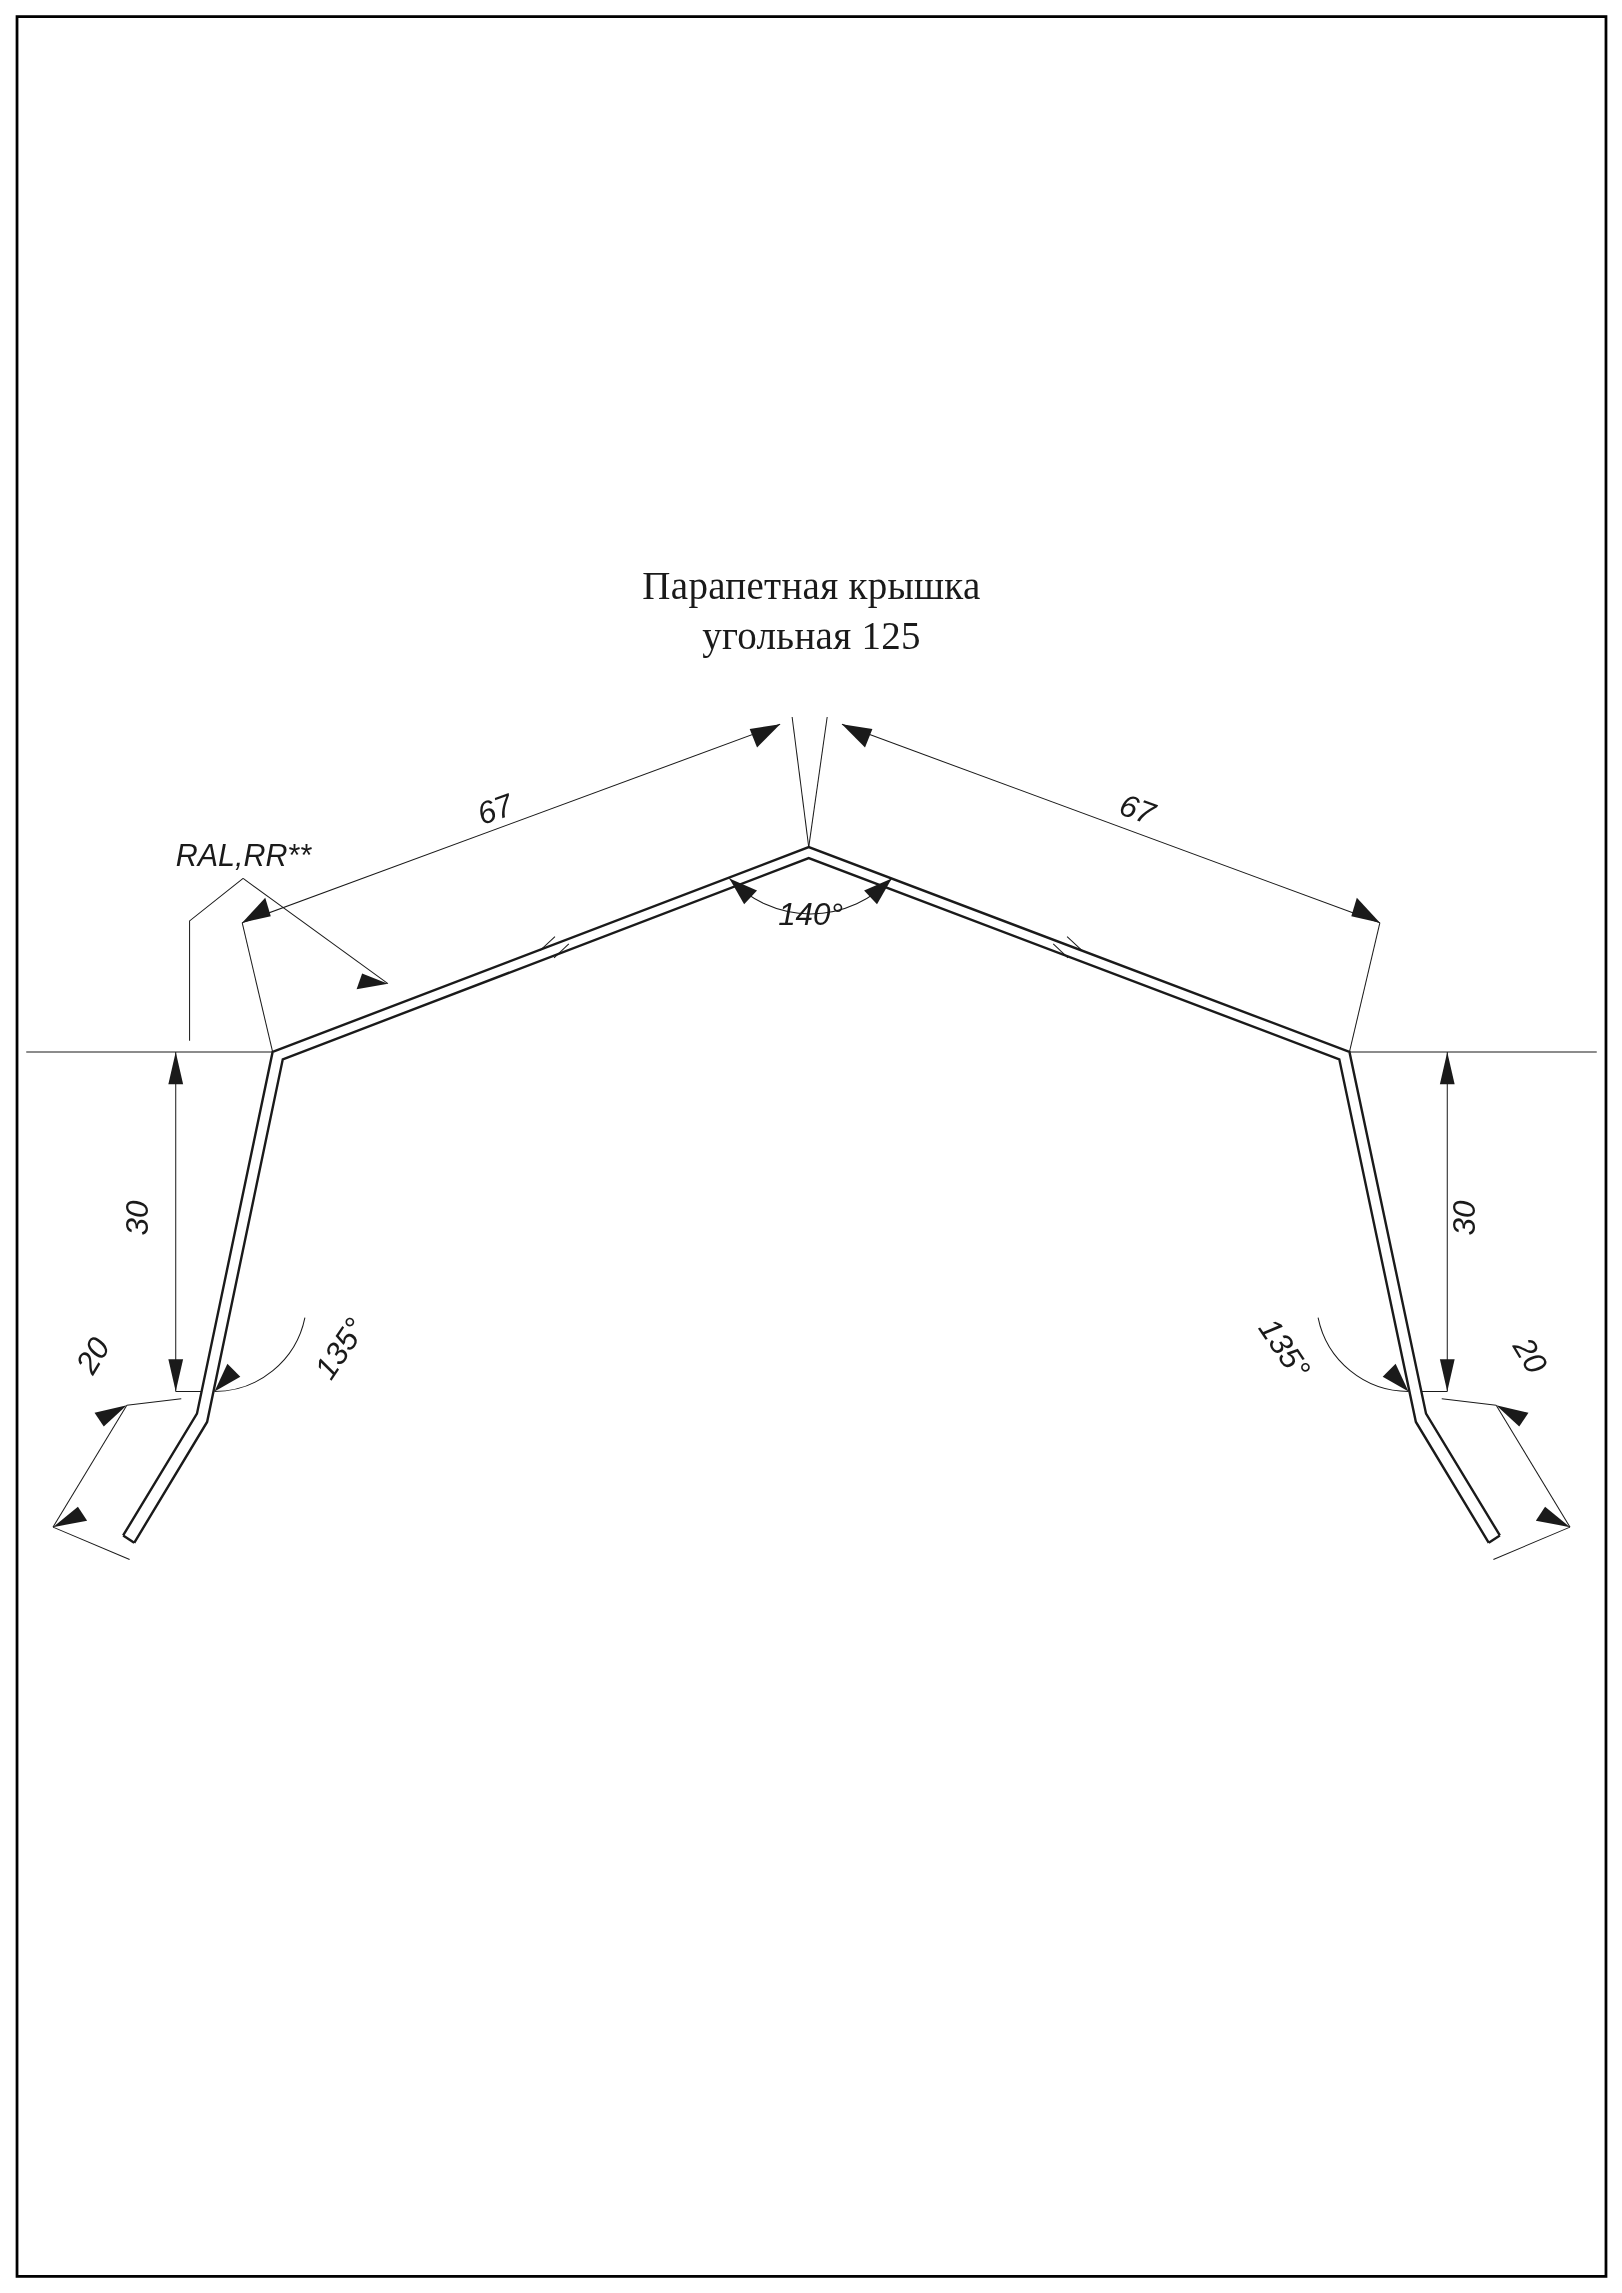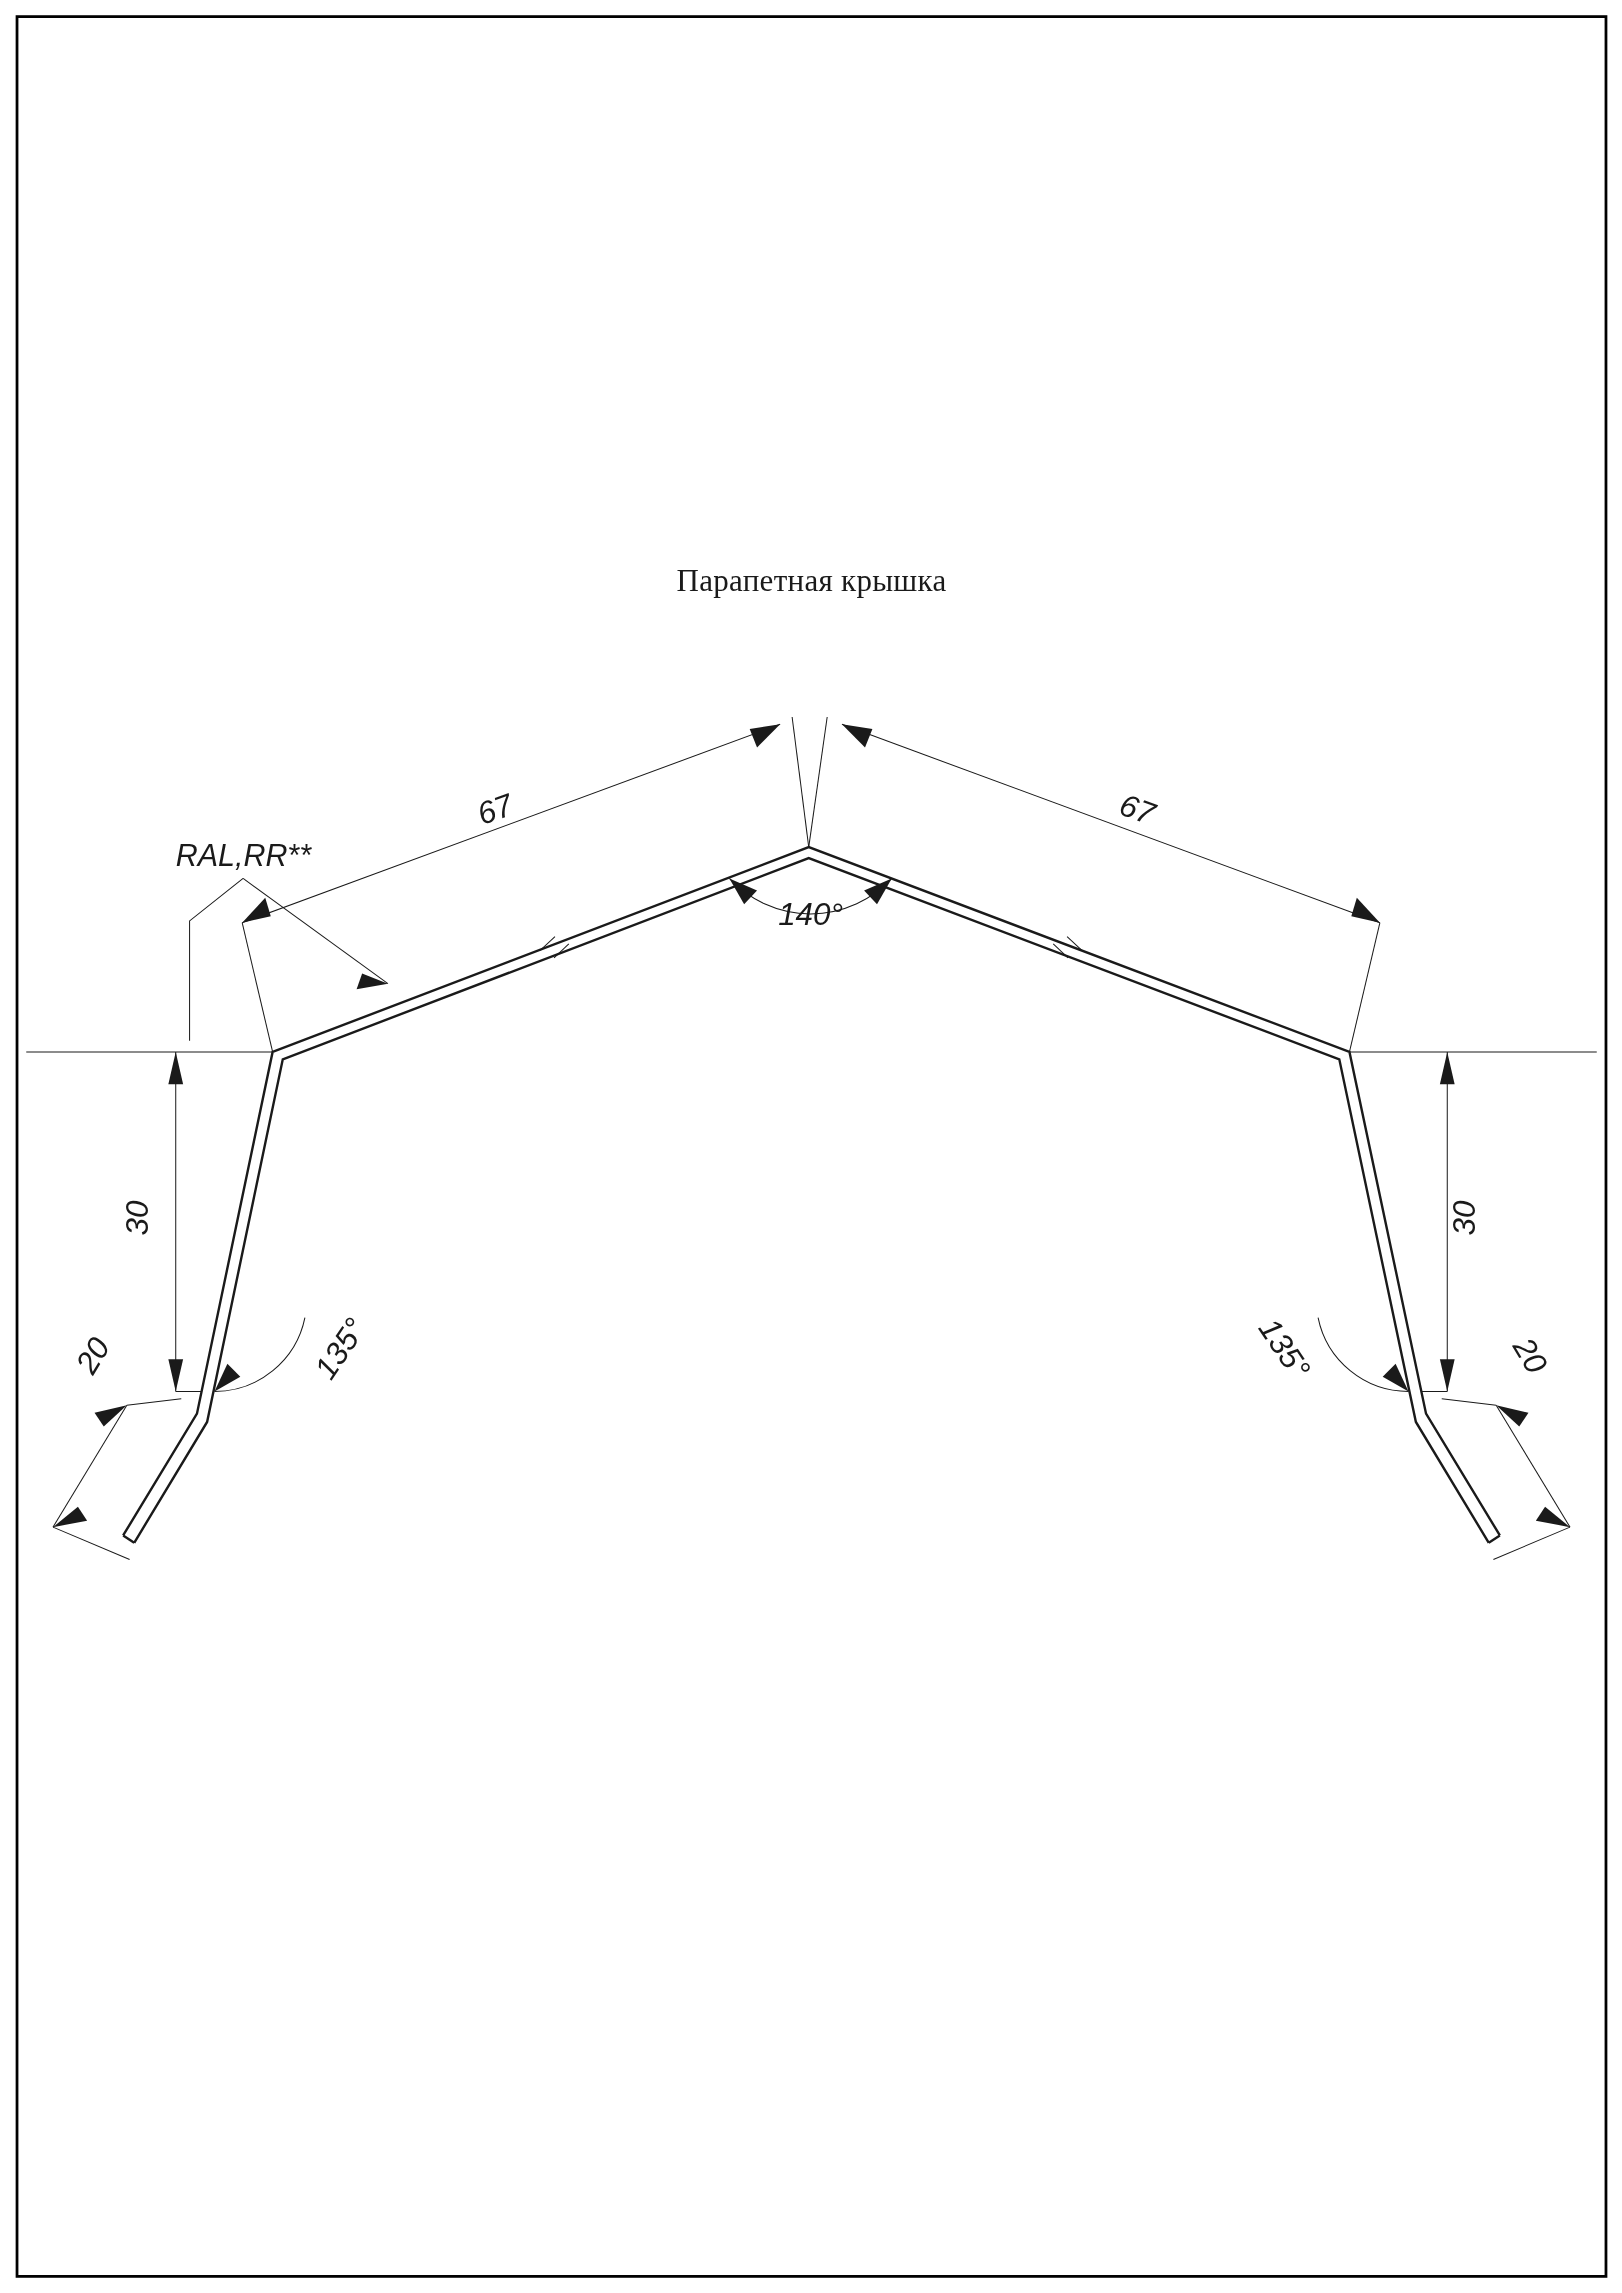--- a/index.html
+++ b/index.html
@@ -27,21 +27,21 @@
     left: 0;
     top: 0;
   }
   .title-block {
     position: absolute;
     left: 0;
     top: 561px;
     width: 1623px;
     text-align: center;
     font-family: "Liberation Serif", serif;
-    font-size: 31px;
+    font-size: 39px;
     line-height: 1.28;
     color: #1a1a1a;
     letter-spacing: 0.3px;
   }
   .title-block div {
     white-space: nowrap;
   }
 </style>
 </head>
 <body>
@@ -167,16 +167,17 @@
 
       <text x="1382" y="1468" text-anchor="middle" transform="rotate(56 1382 1468)">135°</text>
 
       <text x="190" y="938" text-anchor="start" font-size="33">RAL,RR**</text>
     </g>
 
   </svg>
 
   <div class="title-block">
     <div>Парапетная крышка</div>
+    <div>угольная 125</div>
   </div>
 
 </div>
 
 
 </body></html>

